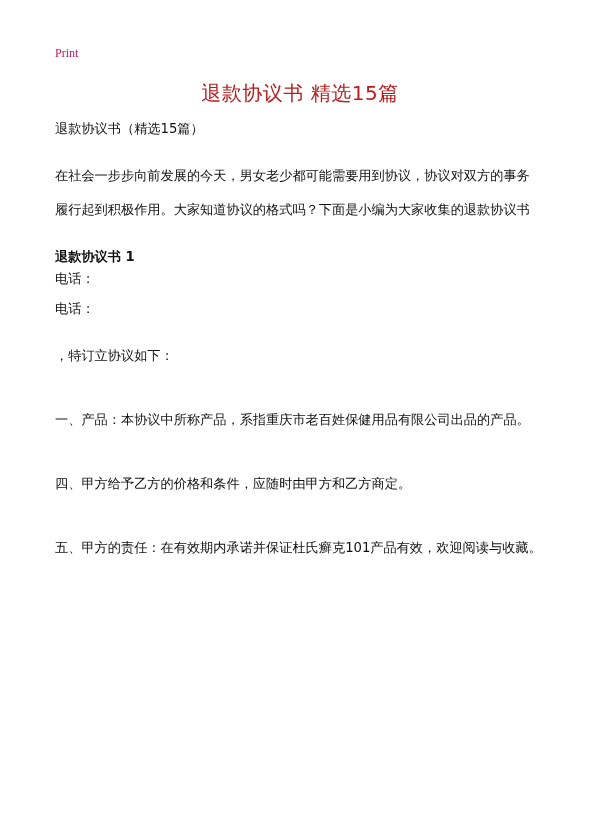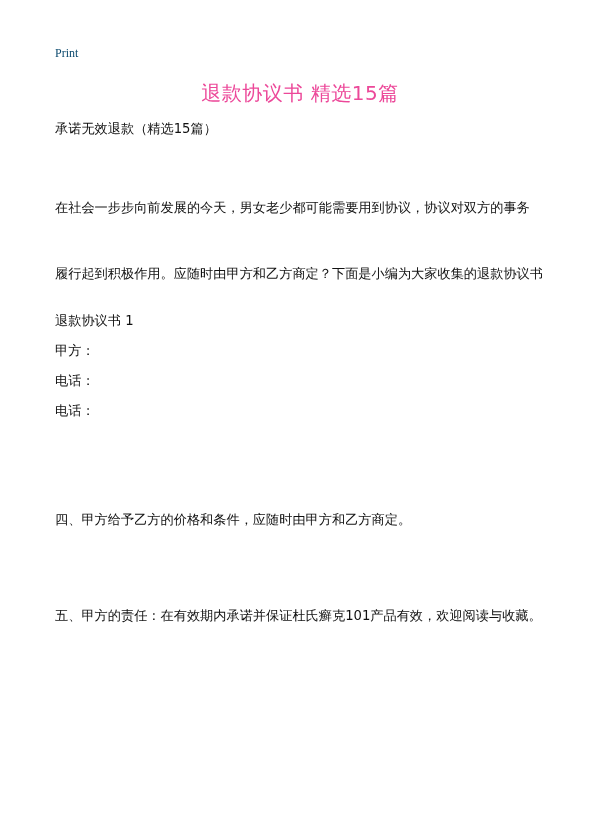--- a/index.html
+++ b/index.html
@@ -14,76 +14,79 @@
       overflow: hidden;
       color: #111111;
       font-family: "DejaVu Sans", "Liberation Sans", sans-serif;
     }
     .print-label {
       position: absolute;
       left: 55px;
       top: 46px;
       font-family: "Liberation Serif", "DejaVu Serif", serif;
       font-size: 12px;
-      color: #0c4a6e;
+      color: #be185d;
     }
     .doc-title {
       position: absolute;
       left: 0;
       width: 600px;
       top: 80px;
       text-align: center;
       font-size: 20px;
       font-weight: normal;
       letter-spacing: 0.5px;
-      color: #ec4899;
+      color: #b91c1c;
       margin: 0;
     }
     .content {
       position: absolute;
       left: 55px;
       top: 120px;
       width: 478px;
       font-size: 13.2px;
       line-height: 17px;
     }
     .p {
       margin: 0 0 13px 0;
       white-space: pre-line;
       word-break: break-all;
     }
     .p.subtitle { margin-bottom: 13px; }
-    .p.heading { font-weight: normal; margin-bottom: 13px; }
+    .p.heading { font-weight: bold; margin-bottom: 5px; }
     .p.field { margin-bottom: 13px; }
-    .line { display: block; white-space: nowrap; margin-top: 32px; }
+    .line { display: block; white-space: nowrap; }
   </style>
 </head>
 <body>
 
 <div class="print-label">Print</div>
 
 <h1 class="doc-title">退款协议书 精选15篇</h1>
 
 <div class="content">
-  <p class="p subtitle">承诺无效退款（精选15篇）</p>
+  <p class="p subtitle">退款协议书（精选15篇）</p>
 
   <p class="p">
     <span class="line">在社会一步步向前发展的今天，男女老少都可能需要用到协议，协议对双方的事务</span>
-    <span class="line">履行起到积极作用。应随时由甲方和乙方商定？下面是小编为大家收集的退款协议书</span>
+    <span class="line">履行起到积极作用。大家知道协议的格式吗？下面是小编为大家收集的退款协议书</span>
   </p>
 
   <p class="p heading">退款协议书 1</p>
 
-  <p class="p field">甲方：</p>
   <p class="p field">电话：</p>
   <p class="p field">电话：</p>
 
   <p class="p">
+    <span class="line">，特订立协议如下：</span>
   </p>
 
+  <p class="p">
+    <span class="line">一、产品：本协议中所称产品，系指重庆市老百姓保健用品有限公司出品的产品。</span>
+  </p>
   <p class="p">
     <span class="line">四、甲方给予乙方的价格和条件，应随时由甲方和乙方商定。</span>
   </p>
   <p class="p">
     <span class="line">五、甲方的责任：在有效期内承诺并保证杜氏癣克101产品有效，欢迎阅读与收藏。</span>
   </p>
 
 </div>
 
 </body></html>

